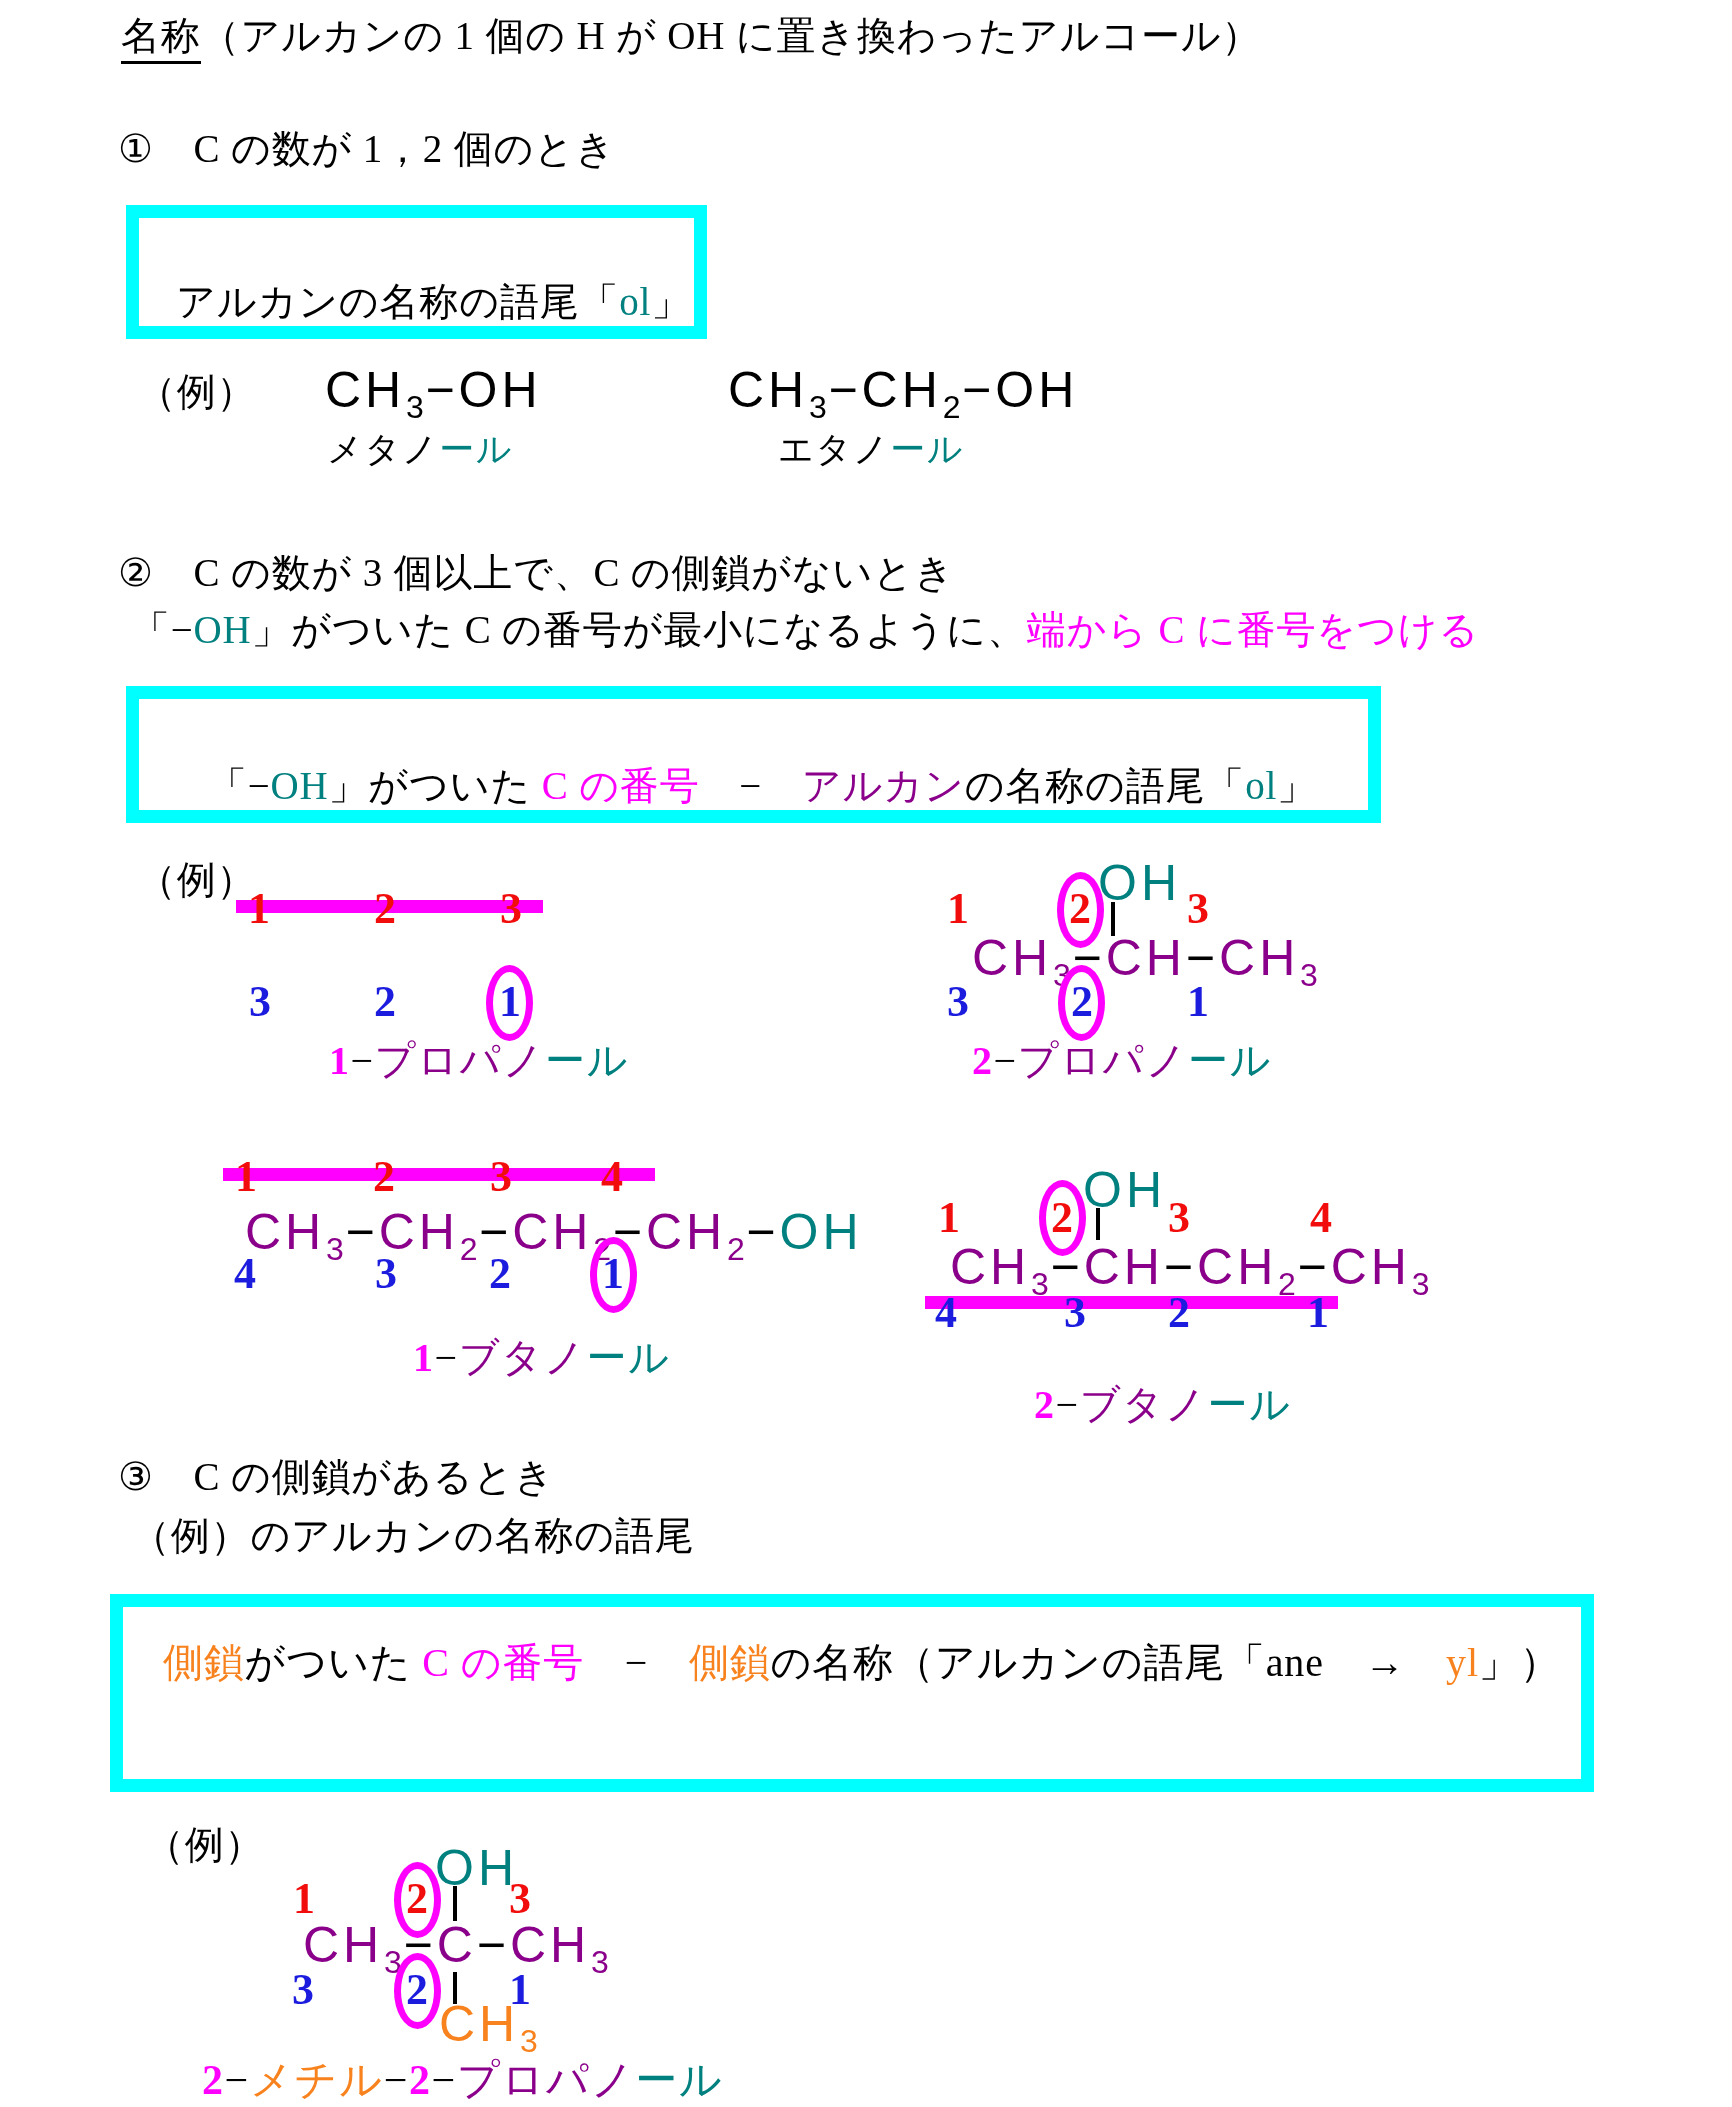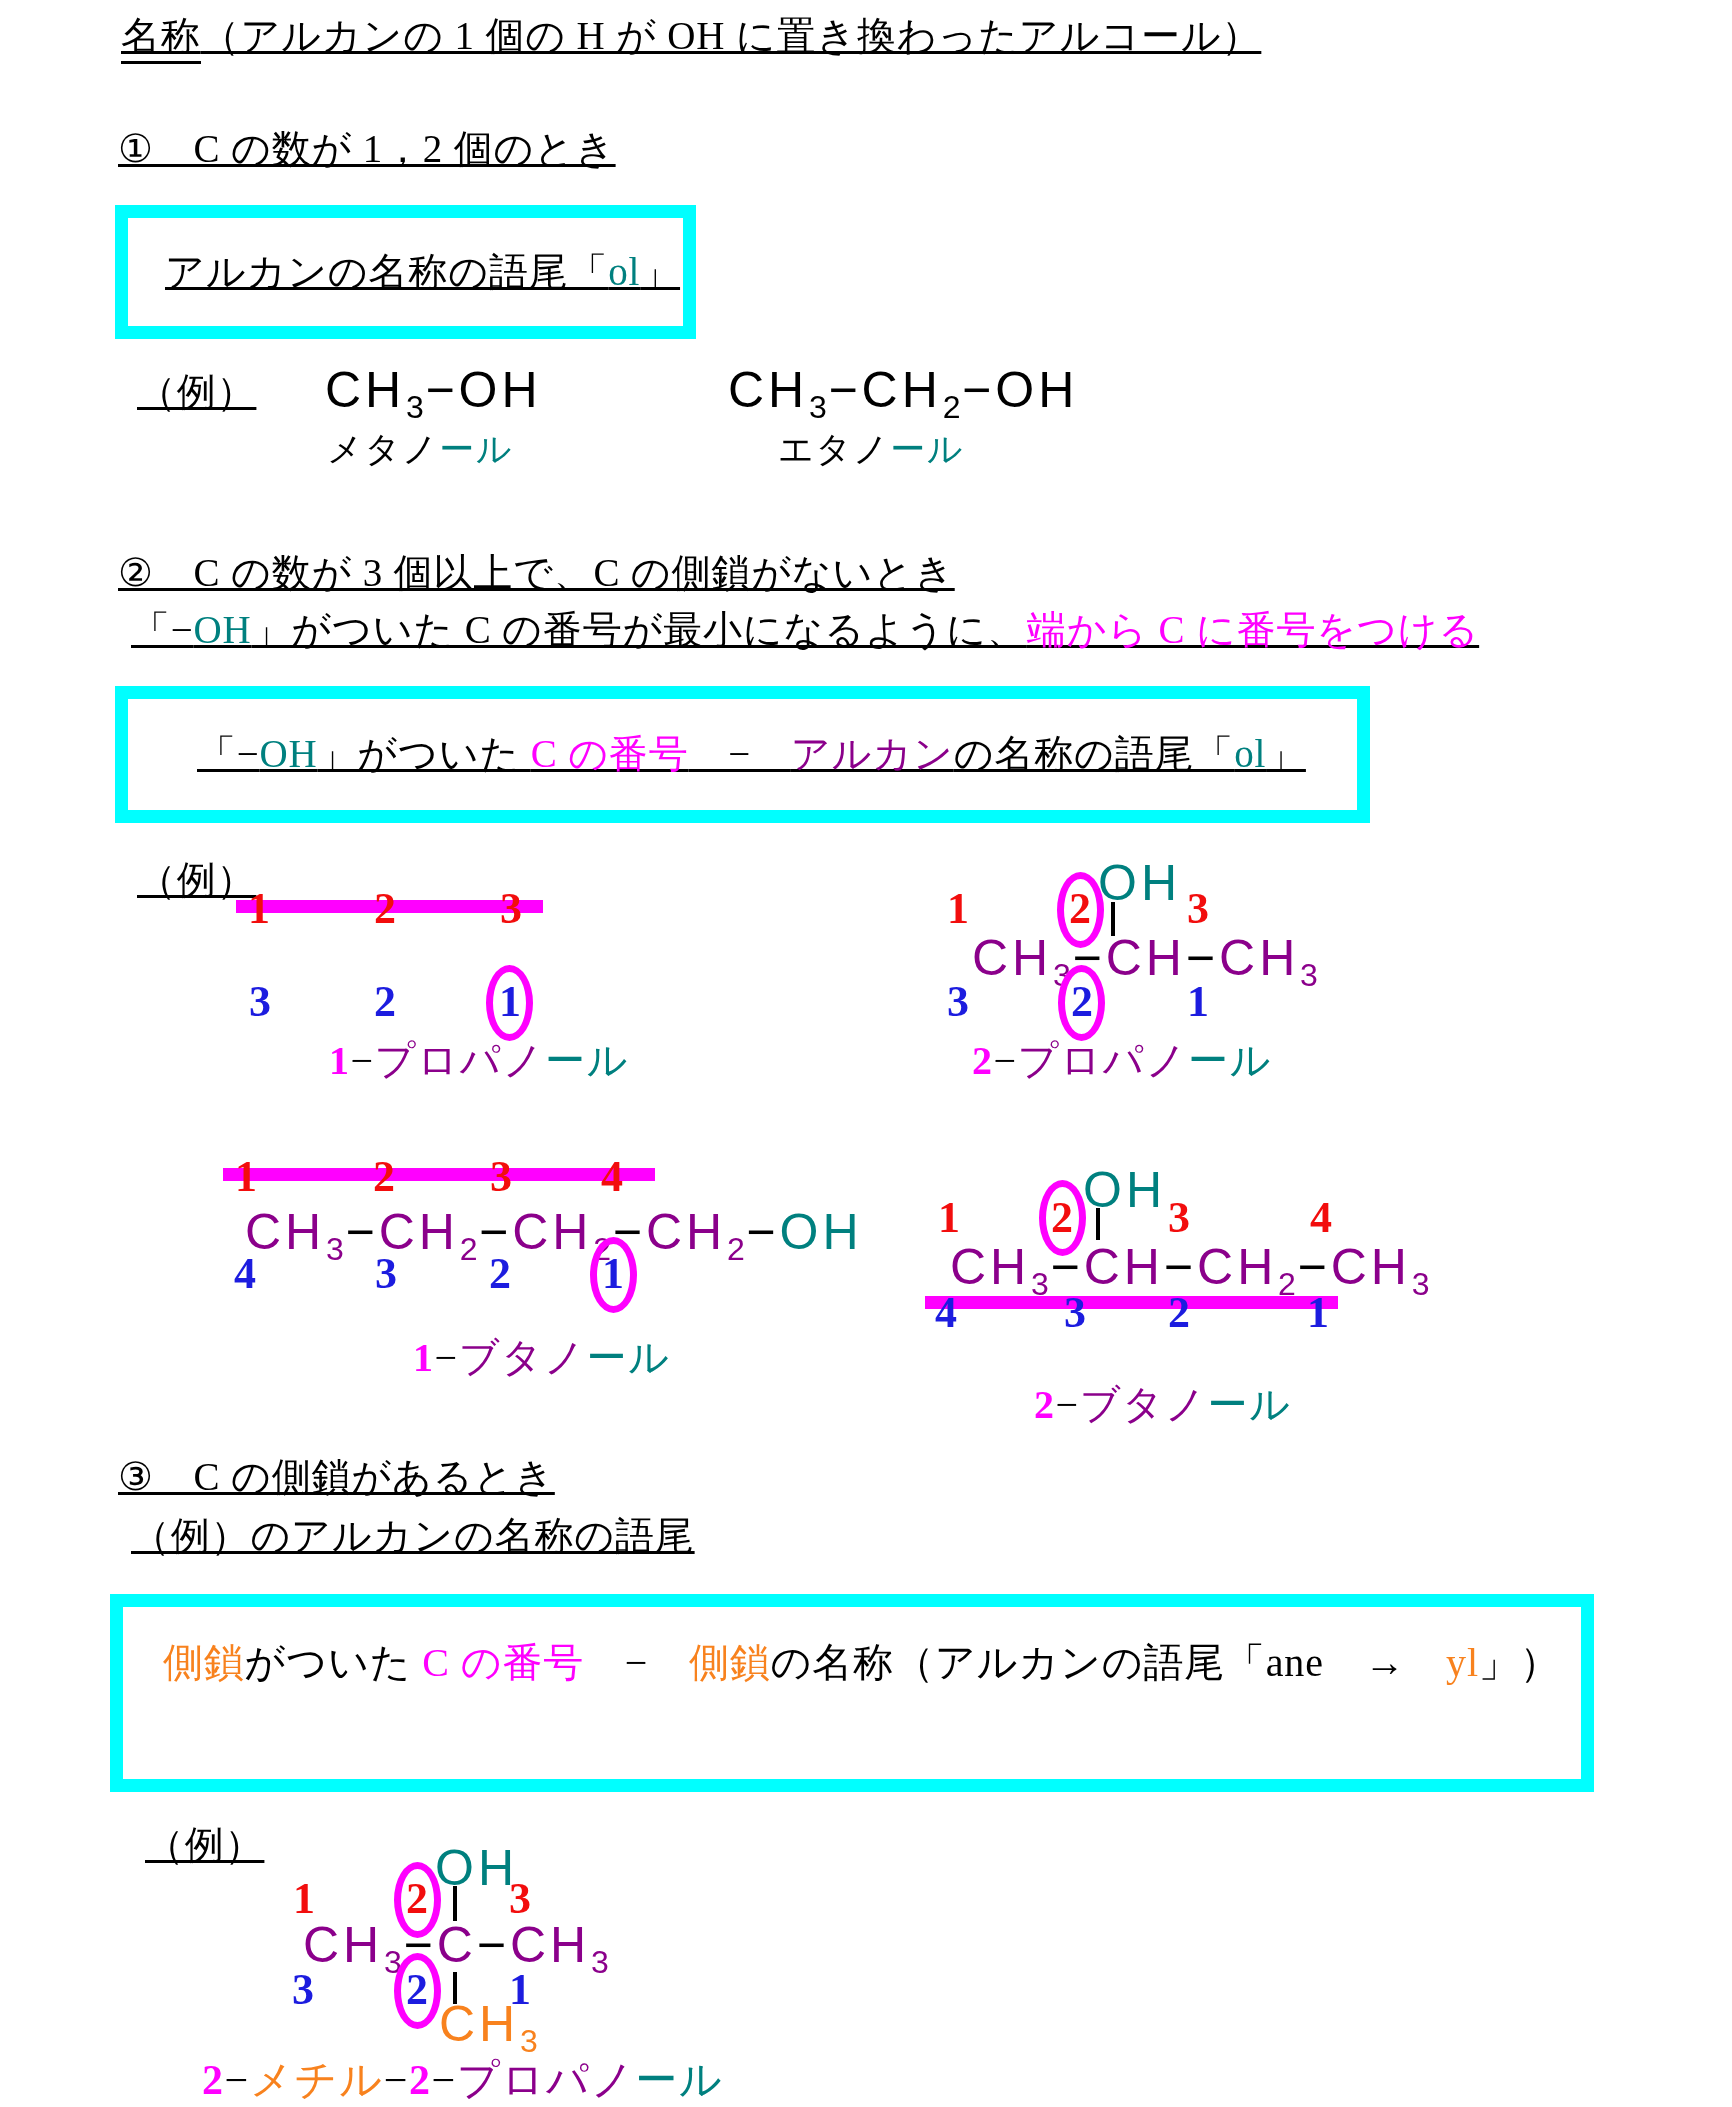--- a/index.html
+++ b/index.html
@@ -1,22 +1,22 @@
 <!DOCTYPE html>
 <html style="--c-cyan: #00ffff; --c-teal: #00807f; --c-purple: #8b008b; --c-magenta: #ff00ff; --c-red: #f20d0d; --c-blue: #1c1cdf; --c-orange: #f8821e;font-size:13px"><head>
 <meta charset="utf-8">
 <style>
   html,body{margin:0;padding:0;background:#fff;}
   .page{position:relative;width:1732px;height:2108px;background:#fff;color:#000;
         font-family:"Liberation Serif","DejaVu Serif",serif;overflow:hidden;}
   .abs{position:absolute;}
-  .jp{font-size:39px;white-space:nowrap;letter-spacing:0.8px;line-height:1.2;text-decoration:underline;}
+  .jp{font-size:39px;white-space:nowrap;letter-spacing:0.8px;line-height:1.2;}
   .jp-big{font-size:40px;white-space:nowrap;letter-spacing:0.8px;line-height:1.2;}
   .box{position:absolute;border:13px solid var(--c-cyan);box-sizing:border-box;background:#fff;}
-  .box-center{display:flex;align-items:center;}
+  .box-center{display:flex;align-items:flex-end;margin-left:11px;}
   .u{border-bottom:3.2px solid #000;padding-bottom:4px;}
   .formula{position:absolute;font-family:"Liberation Sans","DejaVu Sans",sans-serif;
            font-size:50px;letter-spacing:4px;white-space:nowrap;line-height:1;}
   .formula .sub{font-size:32px;letter-spacing:1.6px;vertical-align:-11.3px;margin-left:0.8px;}
   .num{position:absolute;font-size:44px;font-weight:bold;line-height:1;
        transform:translateX(-50%);white-space:nowrap;}
   .bar{position:absolute;height:13px;background:var(--c-magenta);}
   .circle{position:absolute;width:47px;height:76px;border:7.3px solid var(--c-magenta);
           border-radius:50%;box-sizing:border-box;background:transparent;}
   .bondv{position:absolute;width:4px;background:#000;}

